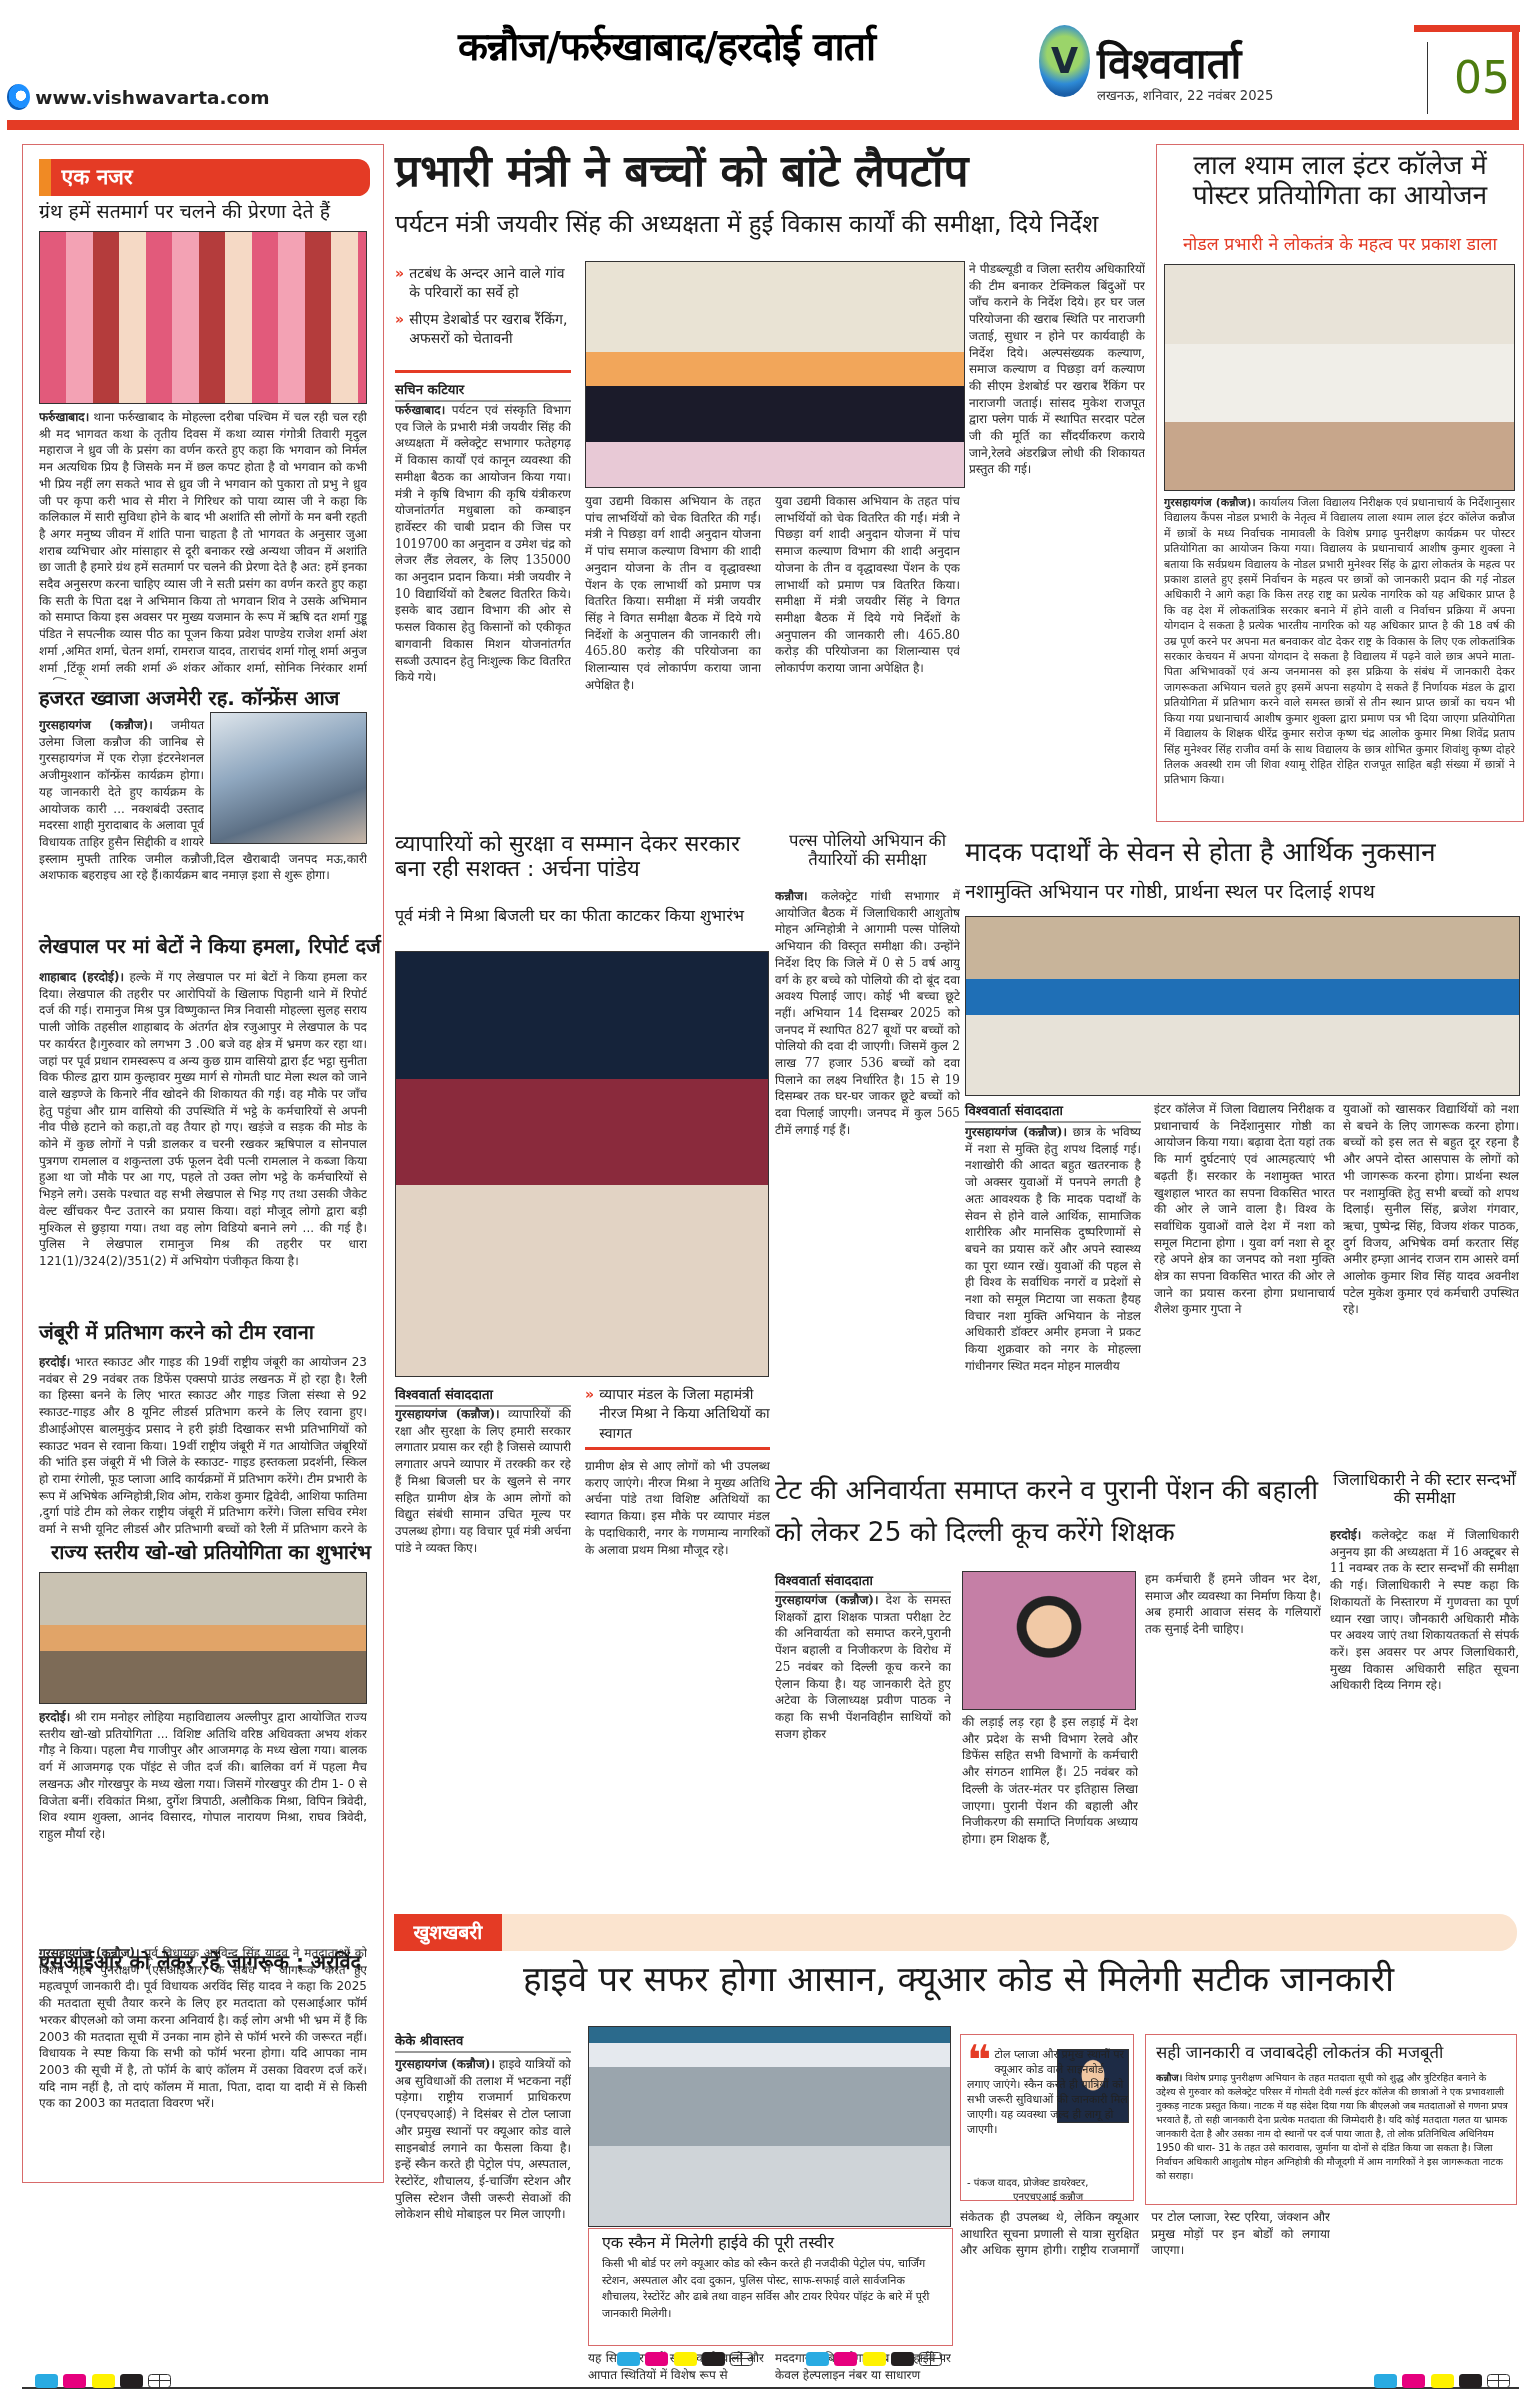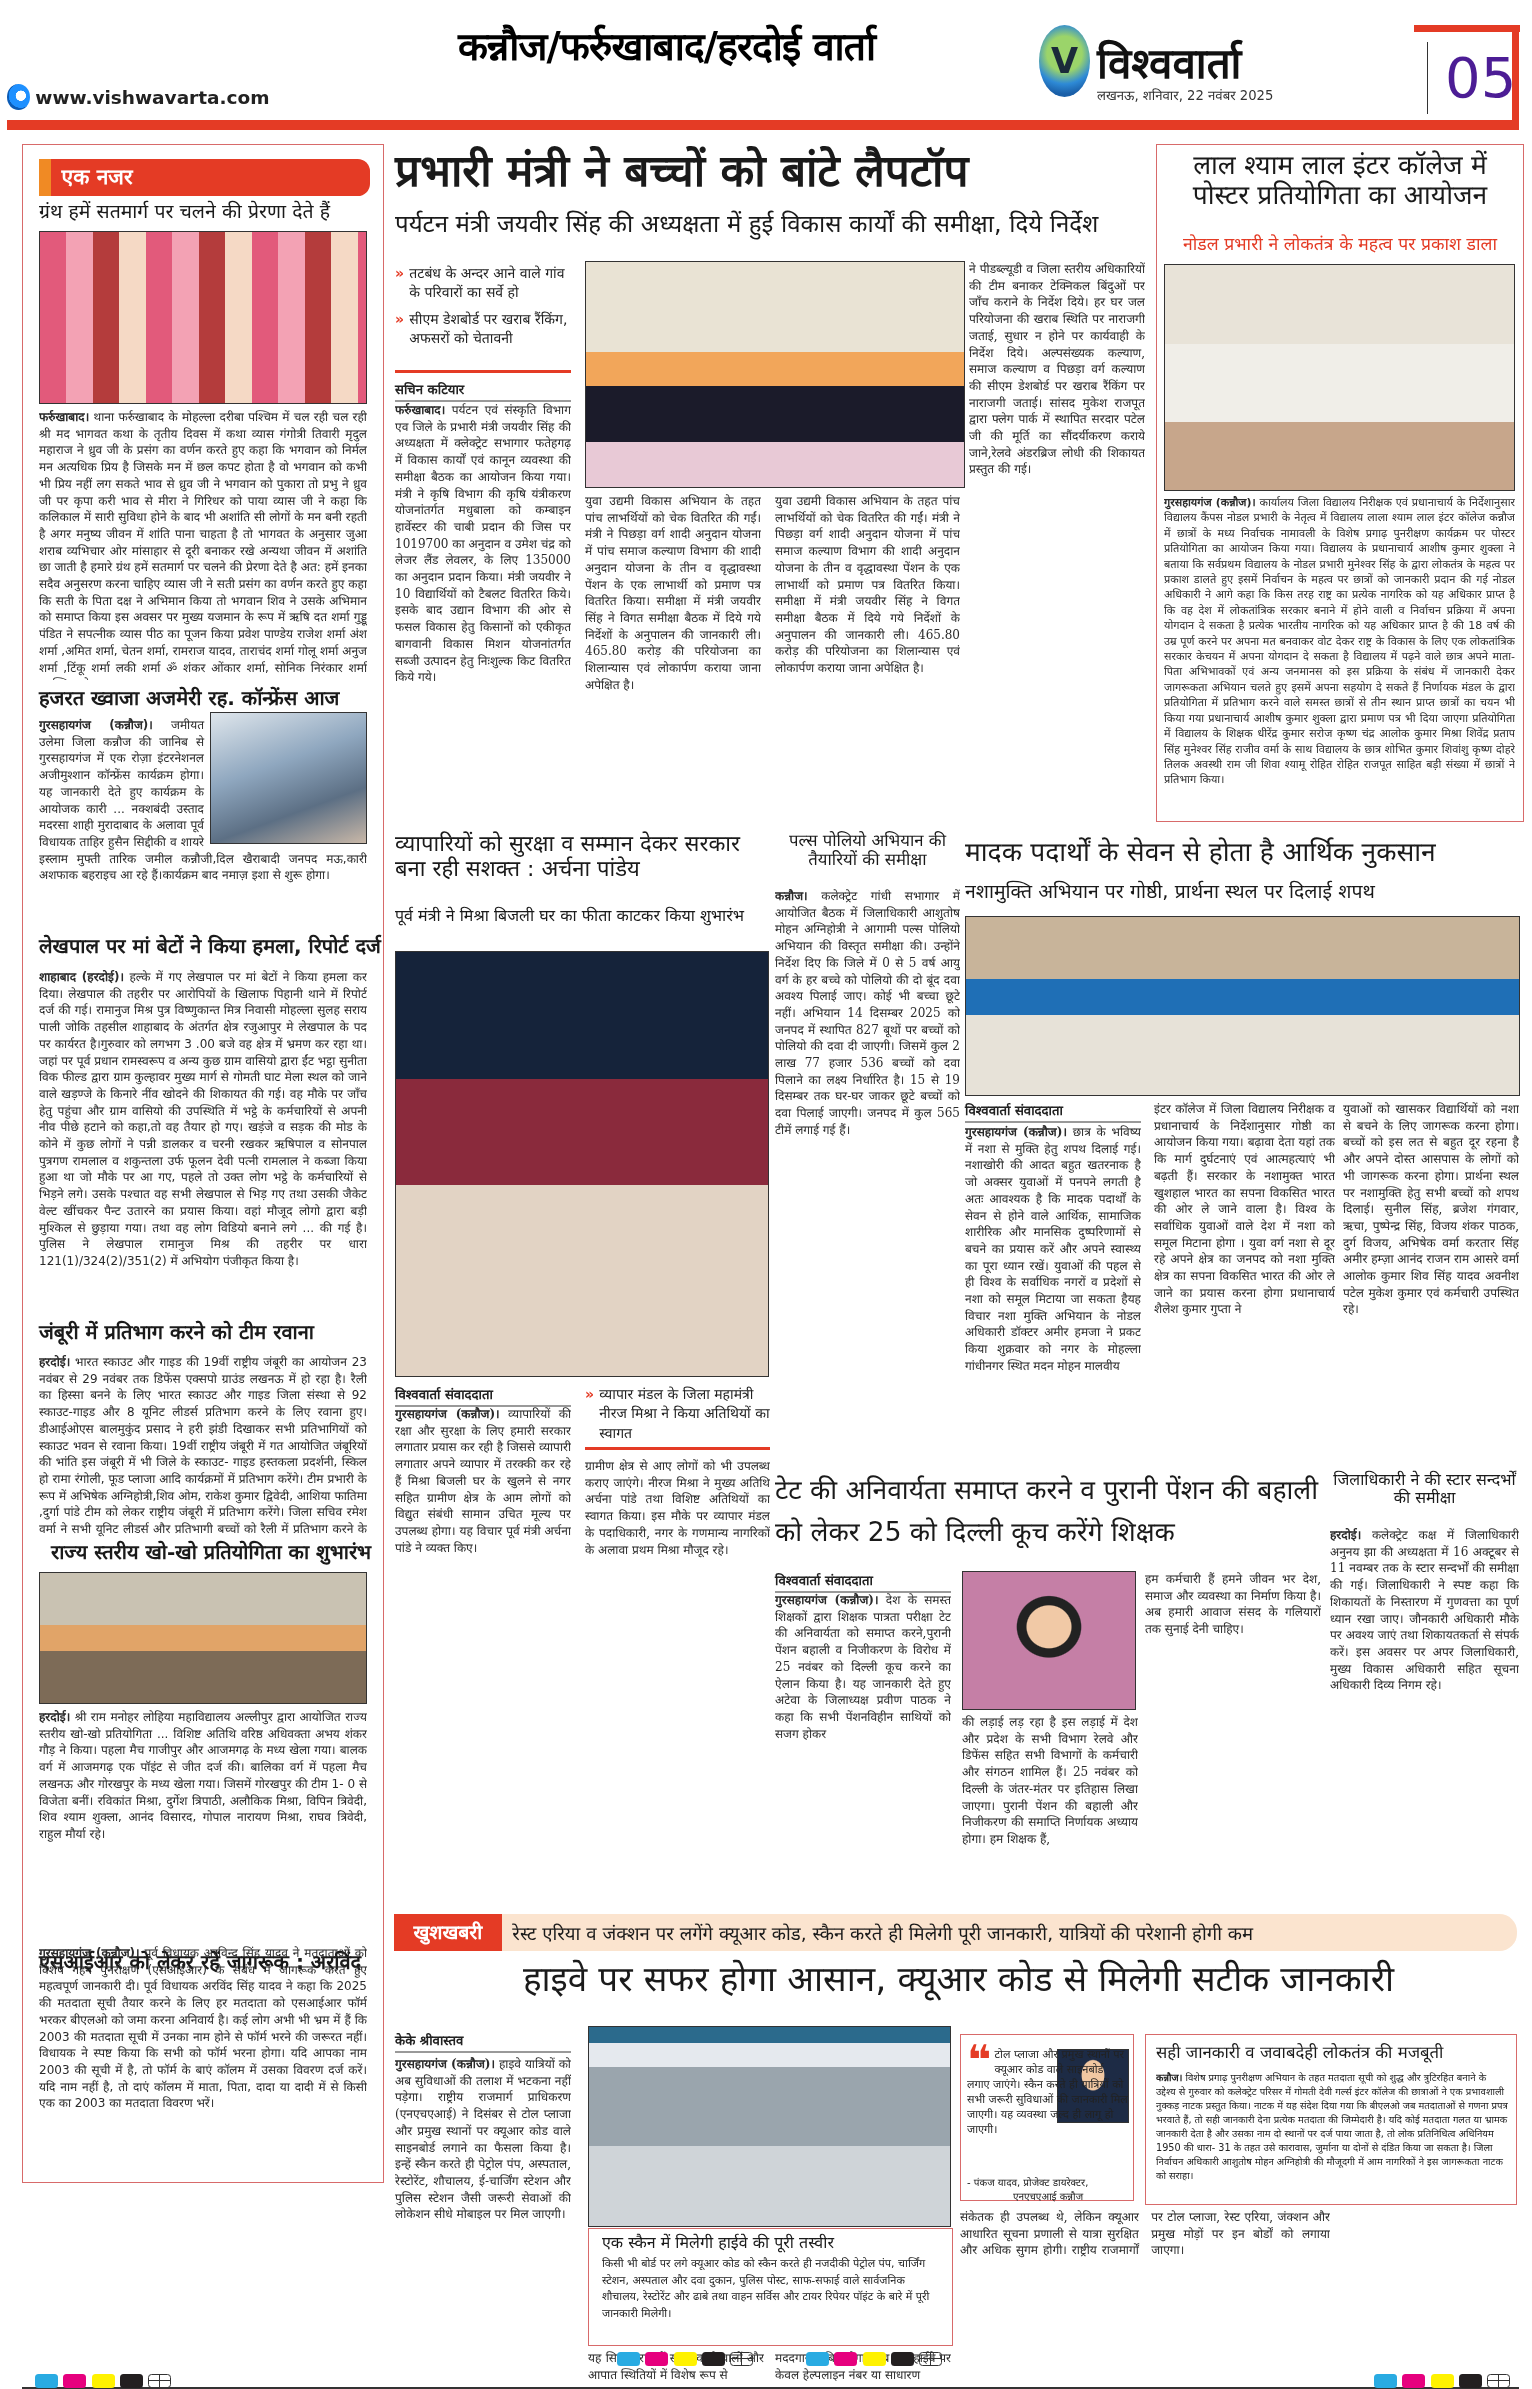--- a/index.html
+++ b/index.html
@@ -9,21 +9,21 @@
   .serif { font-family: "DejaVu Serif", "Liberation Serif", serif; }
 
   
   .mast-title { left: 458px; top: 17.6px; font-size: 39px; font-weight: 700; letter-spacing: -0.9px; color: #000000; }
   .site-url { left: 7px; top: 84px; font-size: 18.5px; font-weight: 700; color: #222; display: flex; align-items: center; gap: 5.3px; }
   .e-icon { width: 23px; height: 26.4px; border-radius: 50%; background: radial-gradient(circle at 60% 45%, #fff 0 25%, #1e90ff 27% 60%, #0b5bb5 62%); color: transparent; }
   .logo-wrap { left: 1039px; top: 25px; display: flex; align-items: center; gap: 7px; }
   .logo-circle { width: 51px; height: 72px; border-radius: 50%; background: radial-gradient(circle at 50% 40%, #9bd46a 0 35%, #2e8ad6 60%, #1a5fa8 80%); display:flex; align-items:center; justify-content:center; font-weight:900; font-size: 35px; color:#1b2a3a; }
   .logo-name { font-size: 42px; font-weight: 700; color: #111; }
   .dateline { left: 1097px; top: 86px; font-size: 13.2px; color: #333; }
-  .page-no { left: 1427px; top: 42px; font-size: 56px; font-weight: 400; color: #4c1d95; border-left: 1.8px solid #333; padding-left: 17px; height: 72px; line-height: 72px; }
+  .page-no { left: 1427px; top: 42px; font-size: 44px; font-weight: 400; color: #4d7c0f; border-left: 1.8px solid #333; padding-left: 26px; height: 72px; line-height: 72px; }
   .red-corner-top { left: 1414px; top: 25px; width: 106px; height: 7px; background: #e43b25; }
   .red-corner-side { left: 1512px; top: 25px; width: 7px; height: 104px; background: #e43b25; }
   .red-bar { left: 7px; top: 120px; width: 1512px; height: 9.7px; background: #e43b25; }
 
   
   .boxed { border: 1.8px solid #d86a6a; }
   .hl { font-weight: 700; color: #1a1a1a; line-height: 1.15; }
   .body-sm { font-size: 12px; line-height: 16.7px; color: #2a2a2a; text-align: justify; }
   .photo { background: linear-gradient(135deg, #c9a48a, #8c5a3c 40%, #d9b7a0 70%, #6b4e3b); border: 0.9px solid #333; }
   .photo-blue { background: linear-gradient(160deg, #dfe6ec 0%, #8fa7bf 40%, #5c6f84 70%, #c9b8a8 100%); border:0.9px solid #333; }
@@ -190,21 +190,20 @@
 <div class="abs body-sm serif" style="left:1145px; top:1571px; width:176px; height:328px; overflow:hidden;">हम कर्मचारी हैं हमने जीवन भर देश, समाज और व्यवस्था का निर्माण किया है। अब हमारी आवाज संसद के गलियारों तक सुनाई देनी चाहिए।</div>
 
 <div class="abs hl" style="left:1330px; top:1471px; width:189px; font-size:16px; font-weight:500; text-align:center;">जिलाधिकारी ने की स्टार सन्दर्भों की समीक्षा</div>
 <div class="abs body-sm serif" style="left:1330px; top:1527px; width:189px; height:373px; overflow:hidden;">
   <b>हरदोई।</b>
   <span>कलेक्ट्रेट कक्ष में जिलाधिकारी अनुनय झा की अध्यक्षता में 16 अक्टूबर से 11 नवम्बर तक के स्टार सन्दर्भों की समीक्षा की गई। जिलाधिकारी ने स्पष्ट कहा कि शिकायतों के निस्तारण में गुणवत्ता का पूर्ण ध्यान रखा जाए। जौनकारी अधिकारी मौके पर अवश्य जाएं तथा शिकायतकर्ता से संपर्क करें। इस अवसर पर अपर जिलाधिकारी, मुख्य विकास अधिकारी सहित सूचना अधिकारी दिव्य निगम रहे।</span>
 </div>
 
 <div class="abs khush">
   <span class="khush-tag">खुशखबरी</span>
-  <span class="khush-text">रेस्ट एरिया व जंक्शन पर लगेंगे क्यूआर कोड, स्कैन करते ही मिलेगी पूरी जानकारी, यात्रियों की परेशानी होगी कम</span>
 </div>
 
 <div class="abs hl" style="left:395px; top:1959px; width:1127px; font-size:35px; font-weight:500; text-align:center;">हाइवे पर सफर होगा आसान, क्यूआर कोड से मिलेगी सटीक जानकारी</div>
 <div class="abs byline" style="left:395px; top:2031px; width:176px;">केके श्रीवास्तव</div>
 <div class="abs body-sm serif" style="left:395px; top:2056px; width:176px; height:211px; overflow:hidden;">
   <b>गुरसहायगंज (कन्नौज)।</b>
   <span>हाइवे यात्रियों को अब सुविधाओं की तलाश में भटकना नहीं पड़ेगा। राष्ट्रीय राजमार्ग प्राधिकरण (एनएचएआई) ने दिसंबर से टोल प्लाजा और प्रमुख स्थानों पर क्यूआर कोड वाले साइनबोर्ड लगाने का फैसला किया है। इन्हें स्कैन करते ही पेट्रोल पंप, अस्पताल, रेस्टोरेंट, शौचालय, ई-चार्जिंग स्टेशन और पुलिस स्टेशन जैसी जरूरी सेवाओं की लोकेशन सीधे मोबाइल पर मिल जाएगी।</span>
 </div>
 <div class="abs photo-bridge" style="left:588px; top:2026px; width:363px; height:201px;"></div>
 

